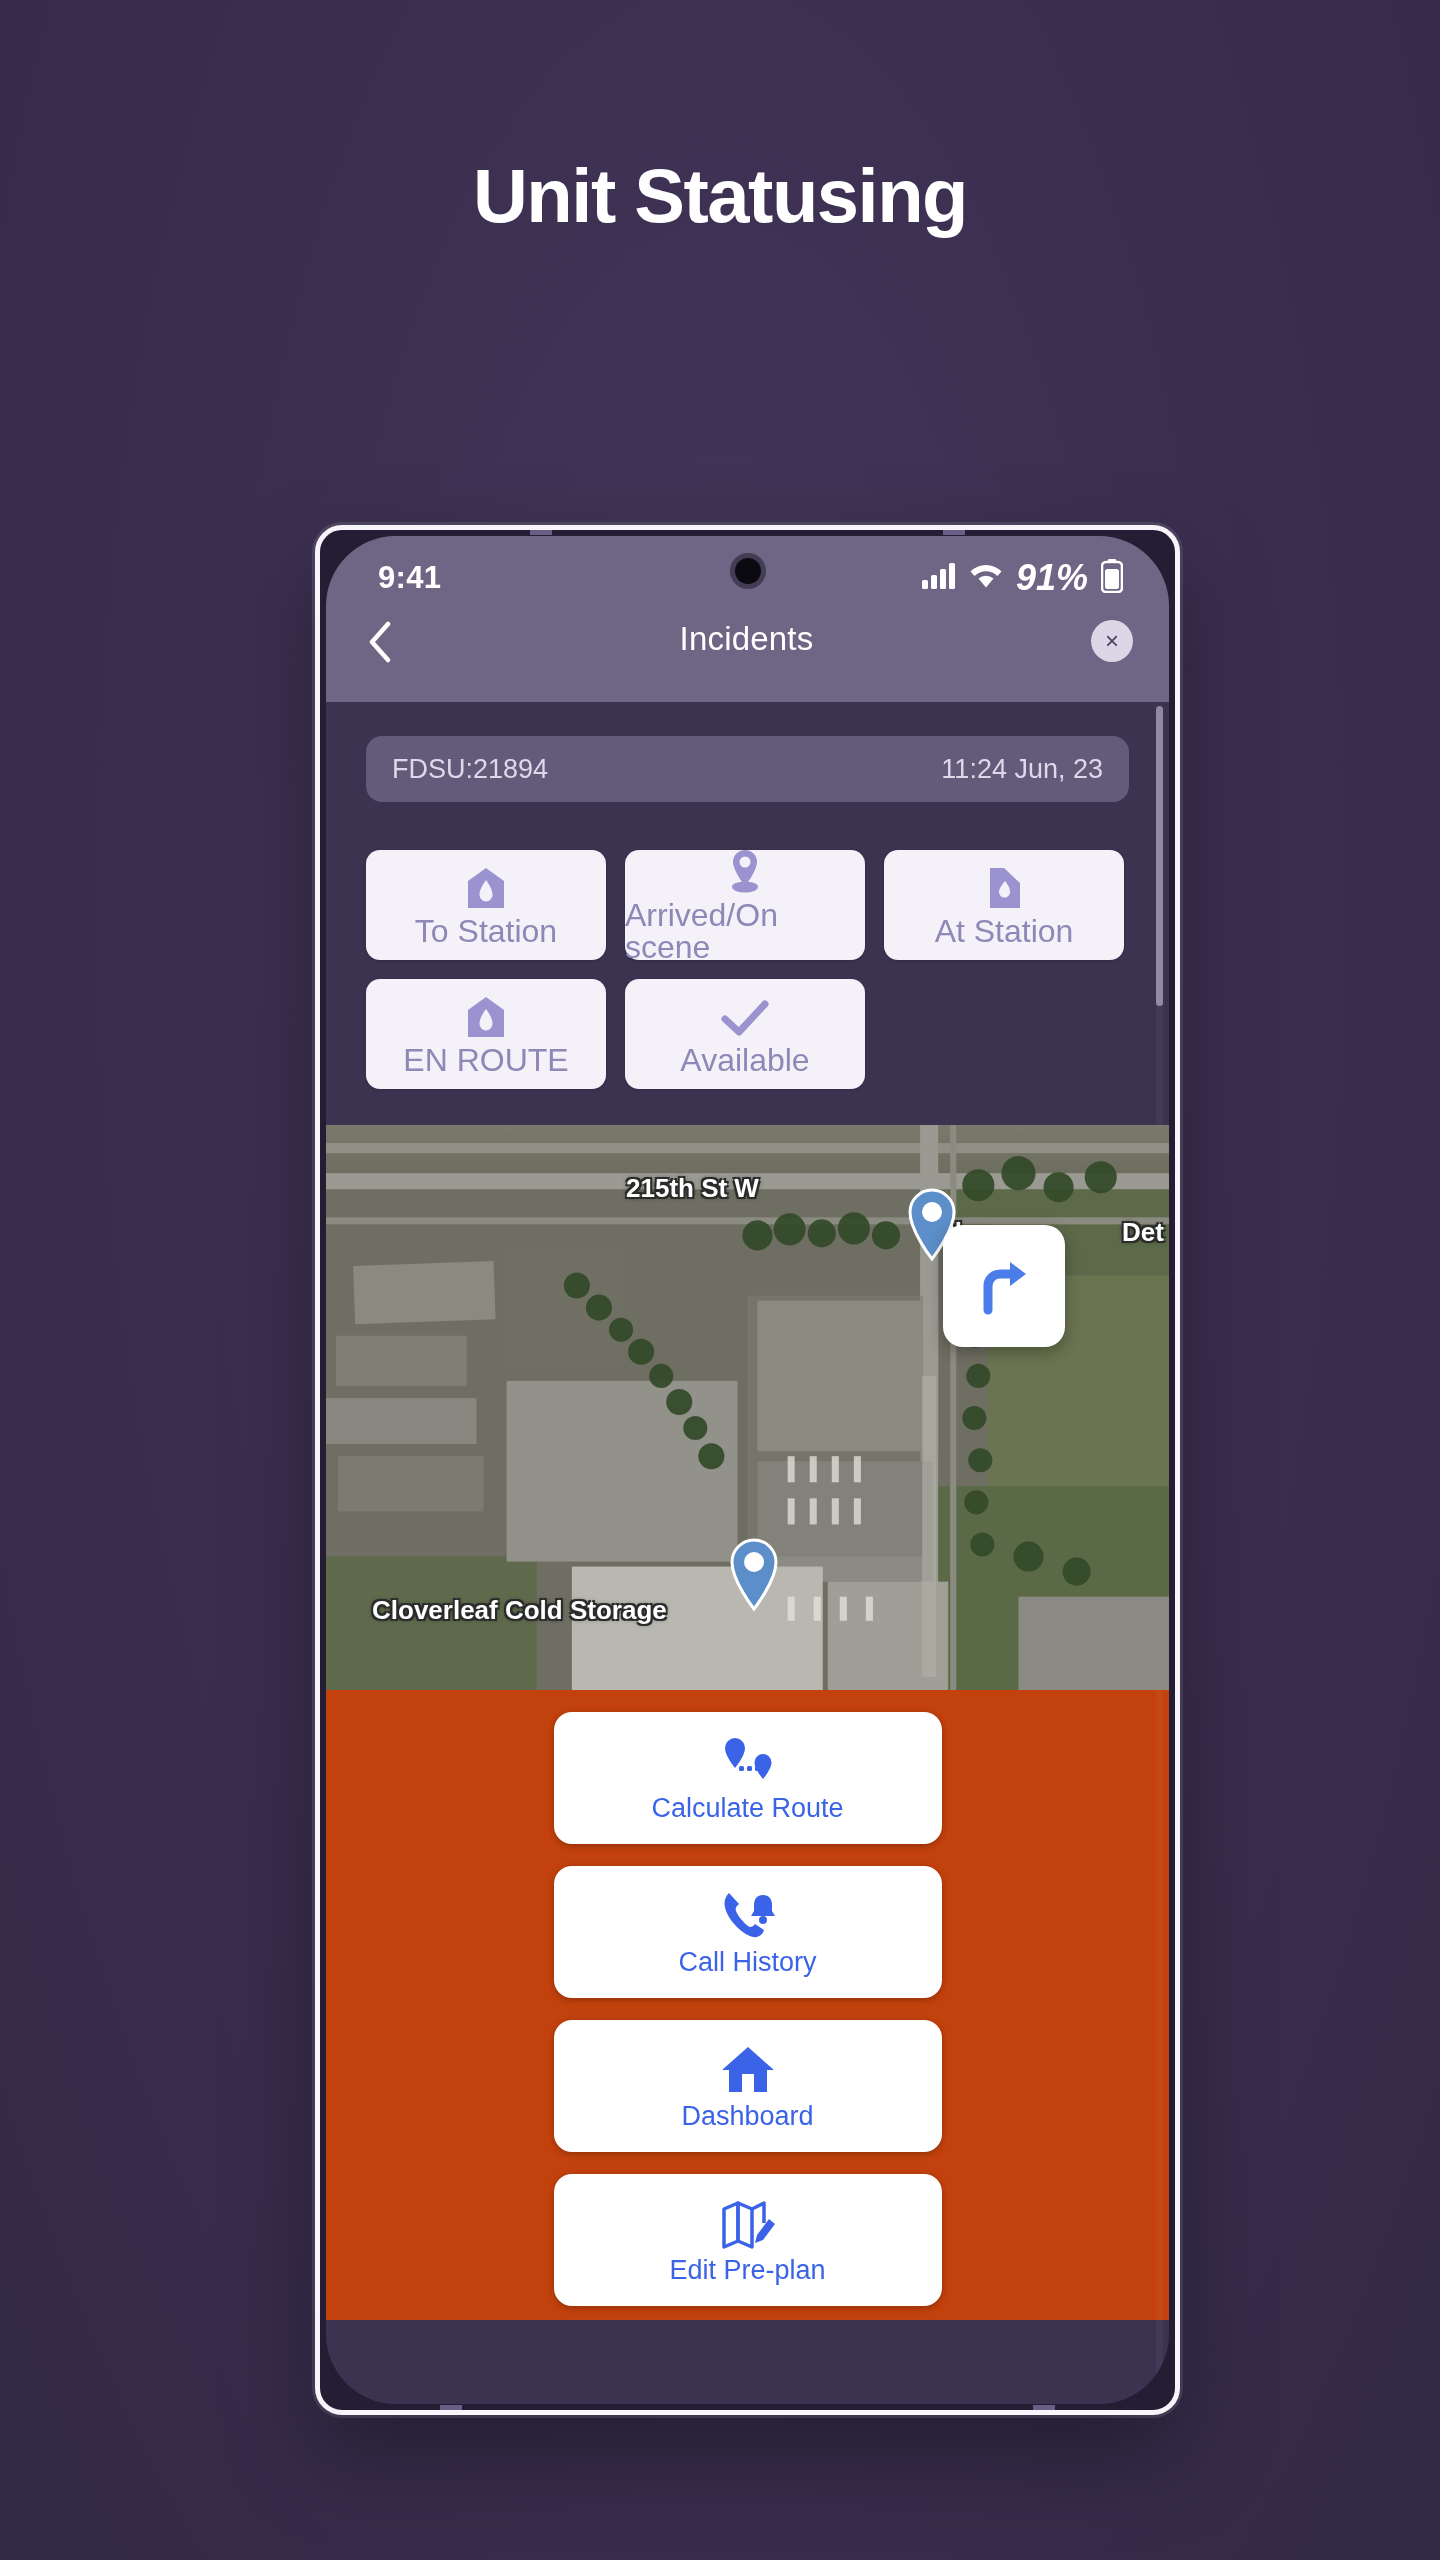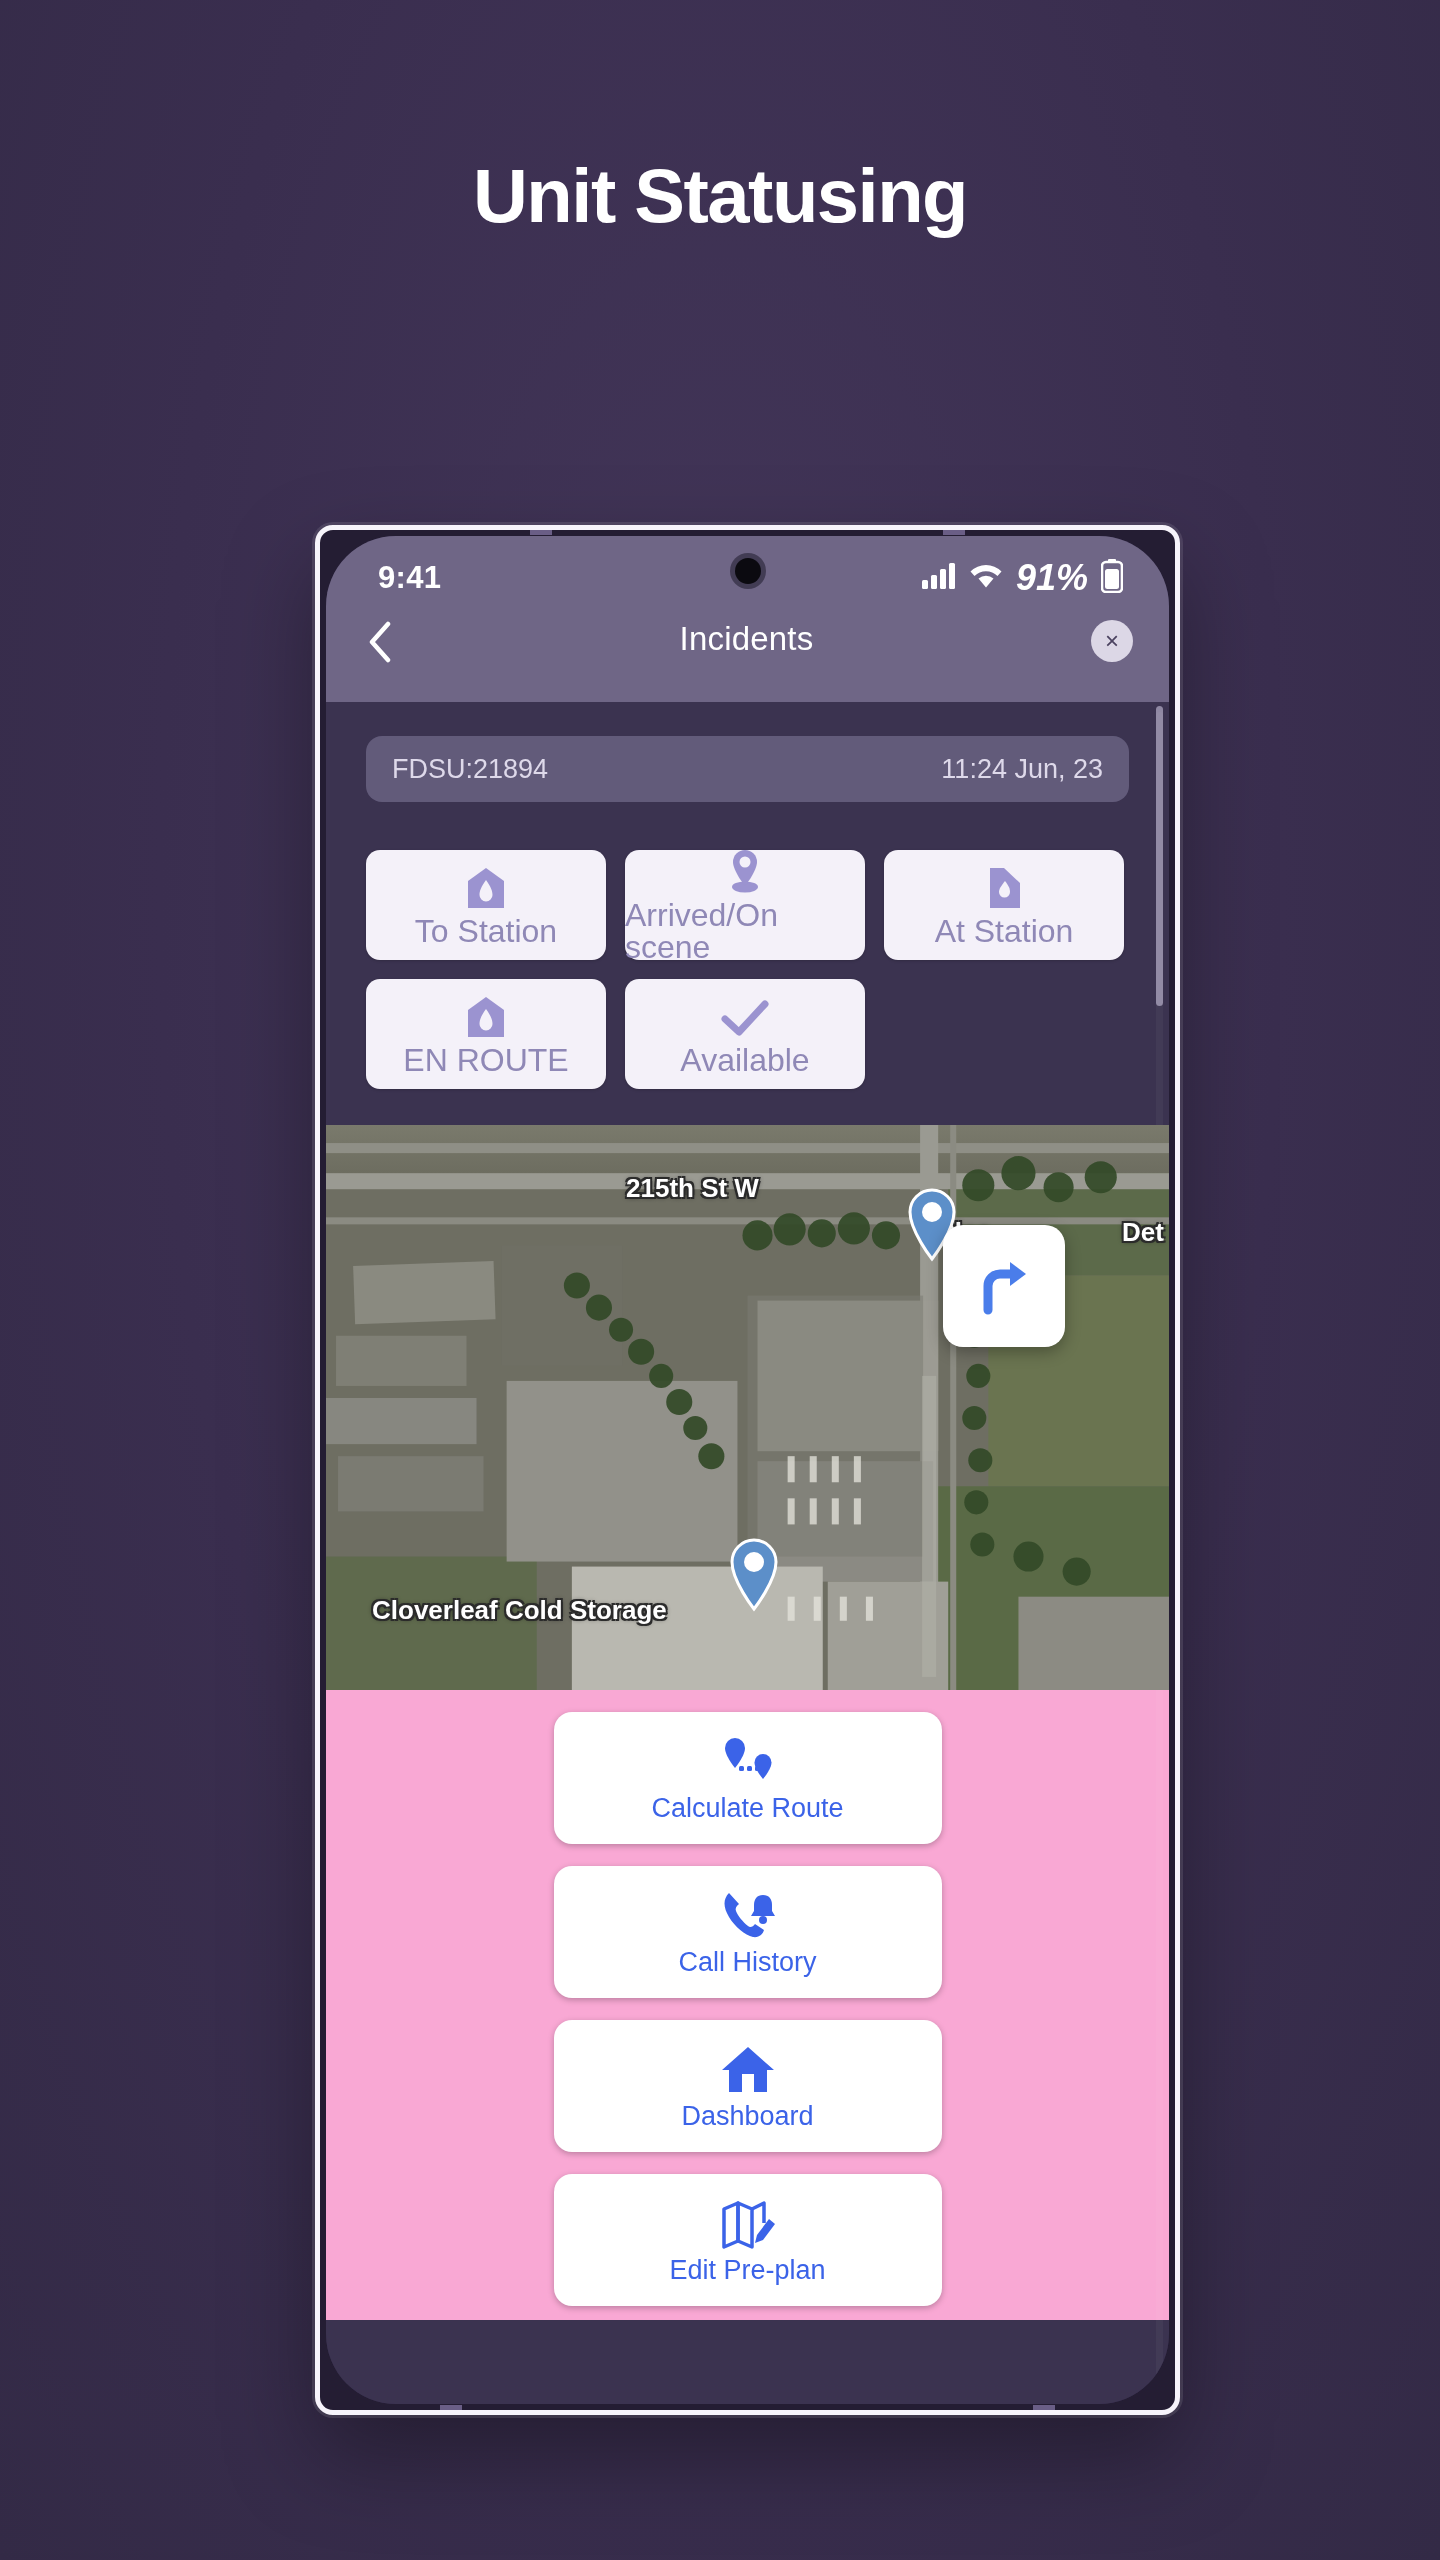--- a/index.html
+++ b/index.html
@@ -26,21 +26,21 @@
     letter-spacing: -1.5px;
     line-height: 1;
   }
 
   
   .phone-frame {
     position: absolute;
     left: 315px; top: 525px;
     width: 865px; height: 1890px;
     border: 5px solid #f7f4fb;
-    border-radius: 18px;
+    border-radius: 27px;
     background: #241d33;
     box-shadow: 0 0 0 3px rgba(255,255,255,.10), 0 40px 90px rgba(0,0,0,.35);
     overflow: hidden;
   }
   .frame-band {
     position: absolute;
     width: 22px; height: 9px;
     background: #6a5e86;
     z-index: 40;
   }
@@ -208,21 +208,21 @@
     width: 122px; height: 122px;
     background: #ffffff;
     border-radius: 20px;
     display: flex; align-items: center; justify-content: center;
     box-shadow: 0 5px 16px rgba(0,0,0,.3);
     cursor: pointer;
   }
 
   
   .actions {
-    background: #f9a8d4;
+    background: #c2410c;
     padding: 22px 34px 14px 34px;
     display: flex;
     flex-wrap: wrap;
     gap: 22px 8px;
     justify-content: center;
   }
   .action-btn {
     width: 388px; height: 132px;
     background: #ffffff;
     border-radius: 18px;

